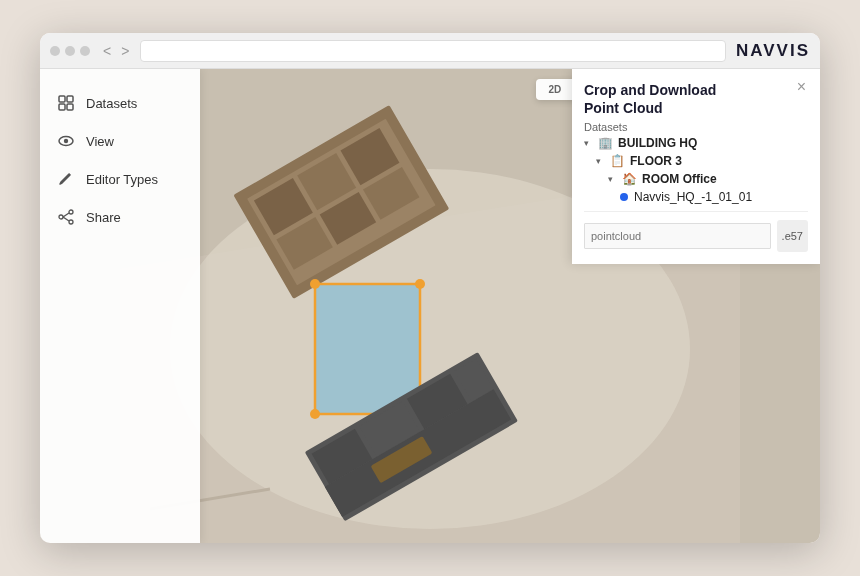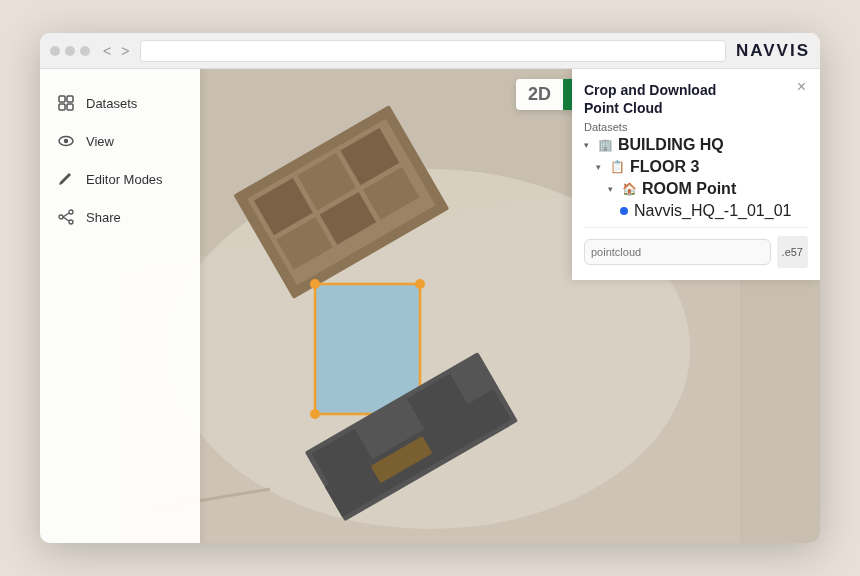--- a/index.html
+++ b/index.html
@@ -133,21 +133,21 @@
       right: 210px;
       display: flex;
       background: rgba(255,255,255,0.95);
       border-radius: 4px;
       overflow: hidden;
       box-shadow: 0 2px 6px rgba(0,0,0,0.15);
     }
 
     .toggle-btn {
       padding: 5px 12px;
-      font-size: 18px;
+      font-size: 10px;
       font-weight: 600;
       cursor: pointer;
       border: none;
       background: transparent;
       color: #666;
     }
 
     .toggle-btn.active {
       background: #15803d;
       color: #fff;
@@ -228,21 +228,21 @@
     }
 
     .tree-icon {
       font-size: 12px;
       width: 16px;
       text-align: center;
       flex-shrink: 0;
     }
 
     .tree-text {
-      font-size: 16px;
+      font-size: 12px;
       color: #222;
     }
 
     .tree-text.bold {
       font-weight: 600;
     }
 
     .dot-blue {
       width: 8px;
       height: 8px;
@@ -258,21 +258,21 @@
       gap: 6px;
       margin-top: 6px;
       border-top: 1px solid #eee;
       padding-top: 8px;
     }
 
     .filename-input {
       flex: 1;
       height: 26px;
       border: 1px solid #ddd;
-      border-radius: 6px;
+      border-radius: 1px;
       padding: 0 6px;
       font-size: 11px;
       color: #333;
       background: #f9f9f9;
       outline: none;
     }
 
     .ext-label {
       font-size: 11px;
       color: #555;
@@ -373,21 +373,21 @@
         </div>
         <span class="sidebar-label">View</span>
       </div>
       <div class="sidebar-item">
         <div class="sidebar-icon">
           <svg width="16" height="16" viewBox="0 0 16 16" fill="none">
             <path d="M2 13l2-1 8-8-1-1-8 8-1 2z" stroke="#555" stroke-width="1.5" stroke-linejoin="round"></path>
             <path d="M11 3l1 1" stroke="#555" stroke-width="1.5"></path>
           </svg>
         </div>
-        <span class="sidebar-label">Editor Modes</span>
+        <span class="sidebar-label">Editor Types</span>
       </div>
       <div class="sidebar-item">
         <div class="sidebar-icon">
           <svg width="16" height="16" viewBox="0 0 16 16" fill="none">
             <circle cx="13" cy="3" r="2" stroke="#555" stroke-width="1.3"></circle>
             <circle cx="13" cy="13" r="2" stroke="#555" stroke-width="1.3"></circle>
             <circle cx="3" cy="8" r="2" stroke="#555" stroke-width="1.3"></circle>
             <line x1="5" y1="8" x2="11" y2="4" stroke="#555" stroke-width="1.3"></line>
             <line x1="5" y1="8" x2="11" y2="12" stroke="#555" stroke-width="1.3"></line>
           </svg>
@@ -417,21 +417,21 @@
 
         <div class="tree-item level-1">
           <span class="tree-chevron">▾</span>
           <span class="tree-icon">📋</span>
           <span class="tree-text bold">FLOOR 3</span>
         </div>
 
         <div class="tree-item level-2">
           <span class="tree-chevron">▾</span>
           <span class="tree-icon">🏠</span>
-          <span class="tree-text bold">ROOM Point</span>
+          <span class="tree-text bold">ROOM Office</span>
         </div>
 
         <div class="tree-item level-3">
           <div class="dot-blue"></div>
           <span class="tree-text">Navvis_HQ_-1_01_01</span>
         </div>
       </div>
       <div class="crop-panel-footer">
         <input class="filename-input" type="text" placeholder="pointcloud" style="">
         <span class="ext-label">.e57</span>

